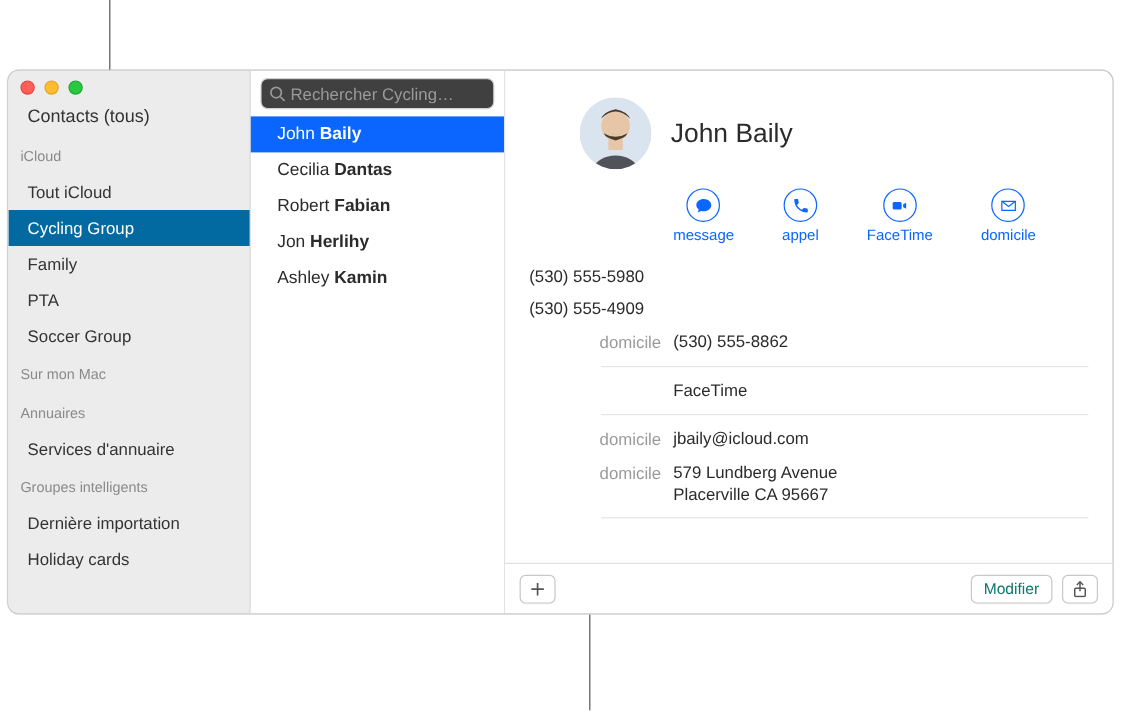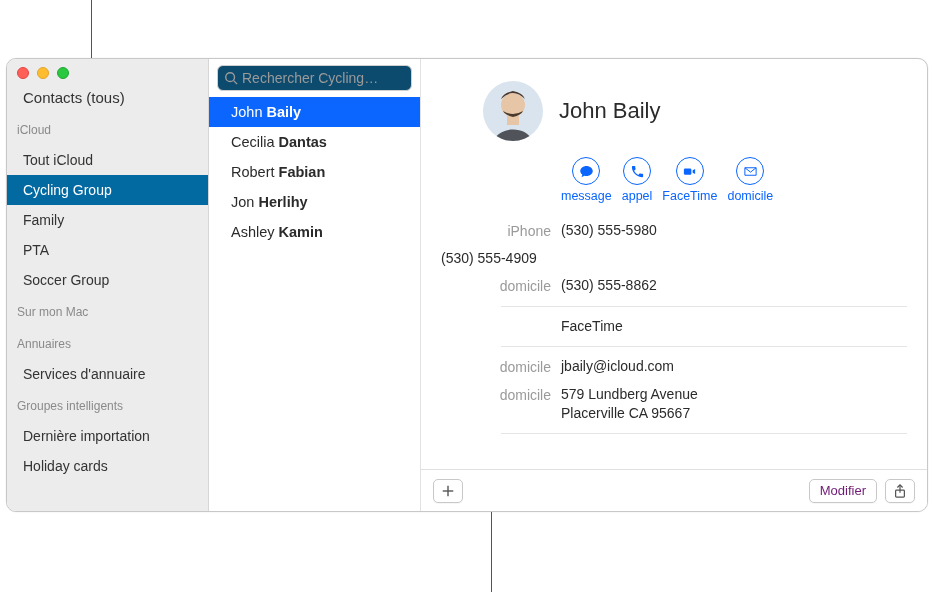--- a/index.html
+++ b/index.html
@@ -60,21 +60,21 @@
     display: flex;
     flex-direction: column;
     background: #fff;
   }
   .search-wrap { padding: 6px 8px; }
   .search {
     width: 100%;
     height: 26px;
     border: 1px solid #d0d0d0;
     border-radius: 6px;
-    background: #0c4a6e;
+    background: #404040;
     display: flex;
     align-items: center;
     padding: 0 6px;
     color: #9a9a9a;
     font-size: 14px;
     gap: 4px;
   }
   .search svg { width: 14px; height: 14px; flex-shrink: 0; }
   .search span { white-space: nowrap; overflow: hidden; text-overflow: ellipsis; }
 
@@ -105,21 +105,21 @@
     width: 60px; height: 60px;
     border-radius: 50%;
     overflow: hidden;
     flex-shrink: 0;
   }
   .avatar svg { width: 100%; height: 100%; display: block; }
   .contact-name { font-size: 22px; color: #2b2b2b; }
 
   .actions {
     display: flex;
-    gap: 10px;
+    gap: 40px;
     justify-content: flex-start;
     padding: 8px 20px 14px 140px;
   }
   .action {
     display: flex;
     flex-direction: column;
     align-items: center;
     gap: 4px;
     color: #0a66ff;
     font-size: 12.5px;
@@ -164,21 +164,21 @@
   .btn {
     height: 24px;
     border: 1px solid #c8c8c8;
     border-radius: 5px;
     background: #fff;
     display: flex;
     align-items: center;
     justify-content: center;
     padding: 0 10px;
     font-size: 13px;
-    color: #701a75;
+    color: #0f766e;
     box-shadow: 0 1px 0 rgba(0,0,0,0.03);
   }
   .btn.square { width: 30px; padding: 0; }
   .btn svg { width: 14px; height: 14px; }
   .spacer-flex { flex: 1; }
 </style>
 </head>
 <body>
 
 <div class="callout-line-top"></div>
@@ -287,21 +287,20 @@
               <path d="M3 6h18v12H3z" fill="none" stroke="#0a66ff" stroke-width="1.6"></path>
               <path d="M3 6l9 7 9-7" fill="none" stroke="#0a66ff" stroke-width="1.6"></path>
             </svg>
         </div>
         <span>domicile</span>
       </div>
     </div>
 
     <div class="fields">
       <div class="row">
-        <div class="lbl">iPhone</div>
         <div class="val">(530) 555-5980</div>
       </div>
       <div class="row">
         <div class="val">(530) 555-4909</div>
       </div>
       <div class="row">
         <div class="lbl">domicile</div>
         <div class="val">(530) 555-8862</div>
       </div>
       <div class="divider"></div>

